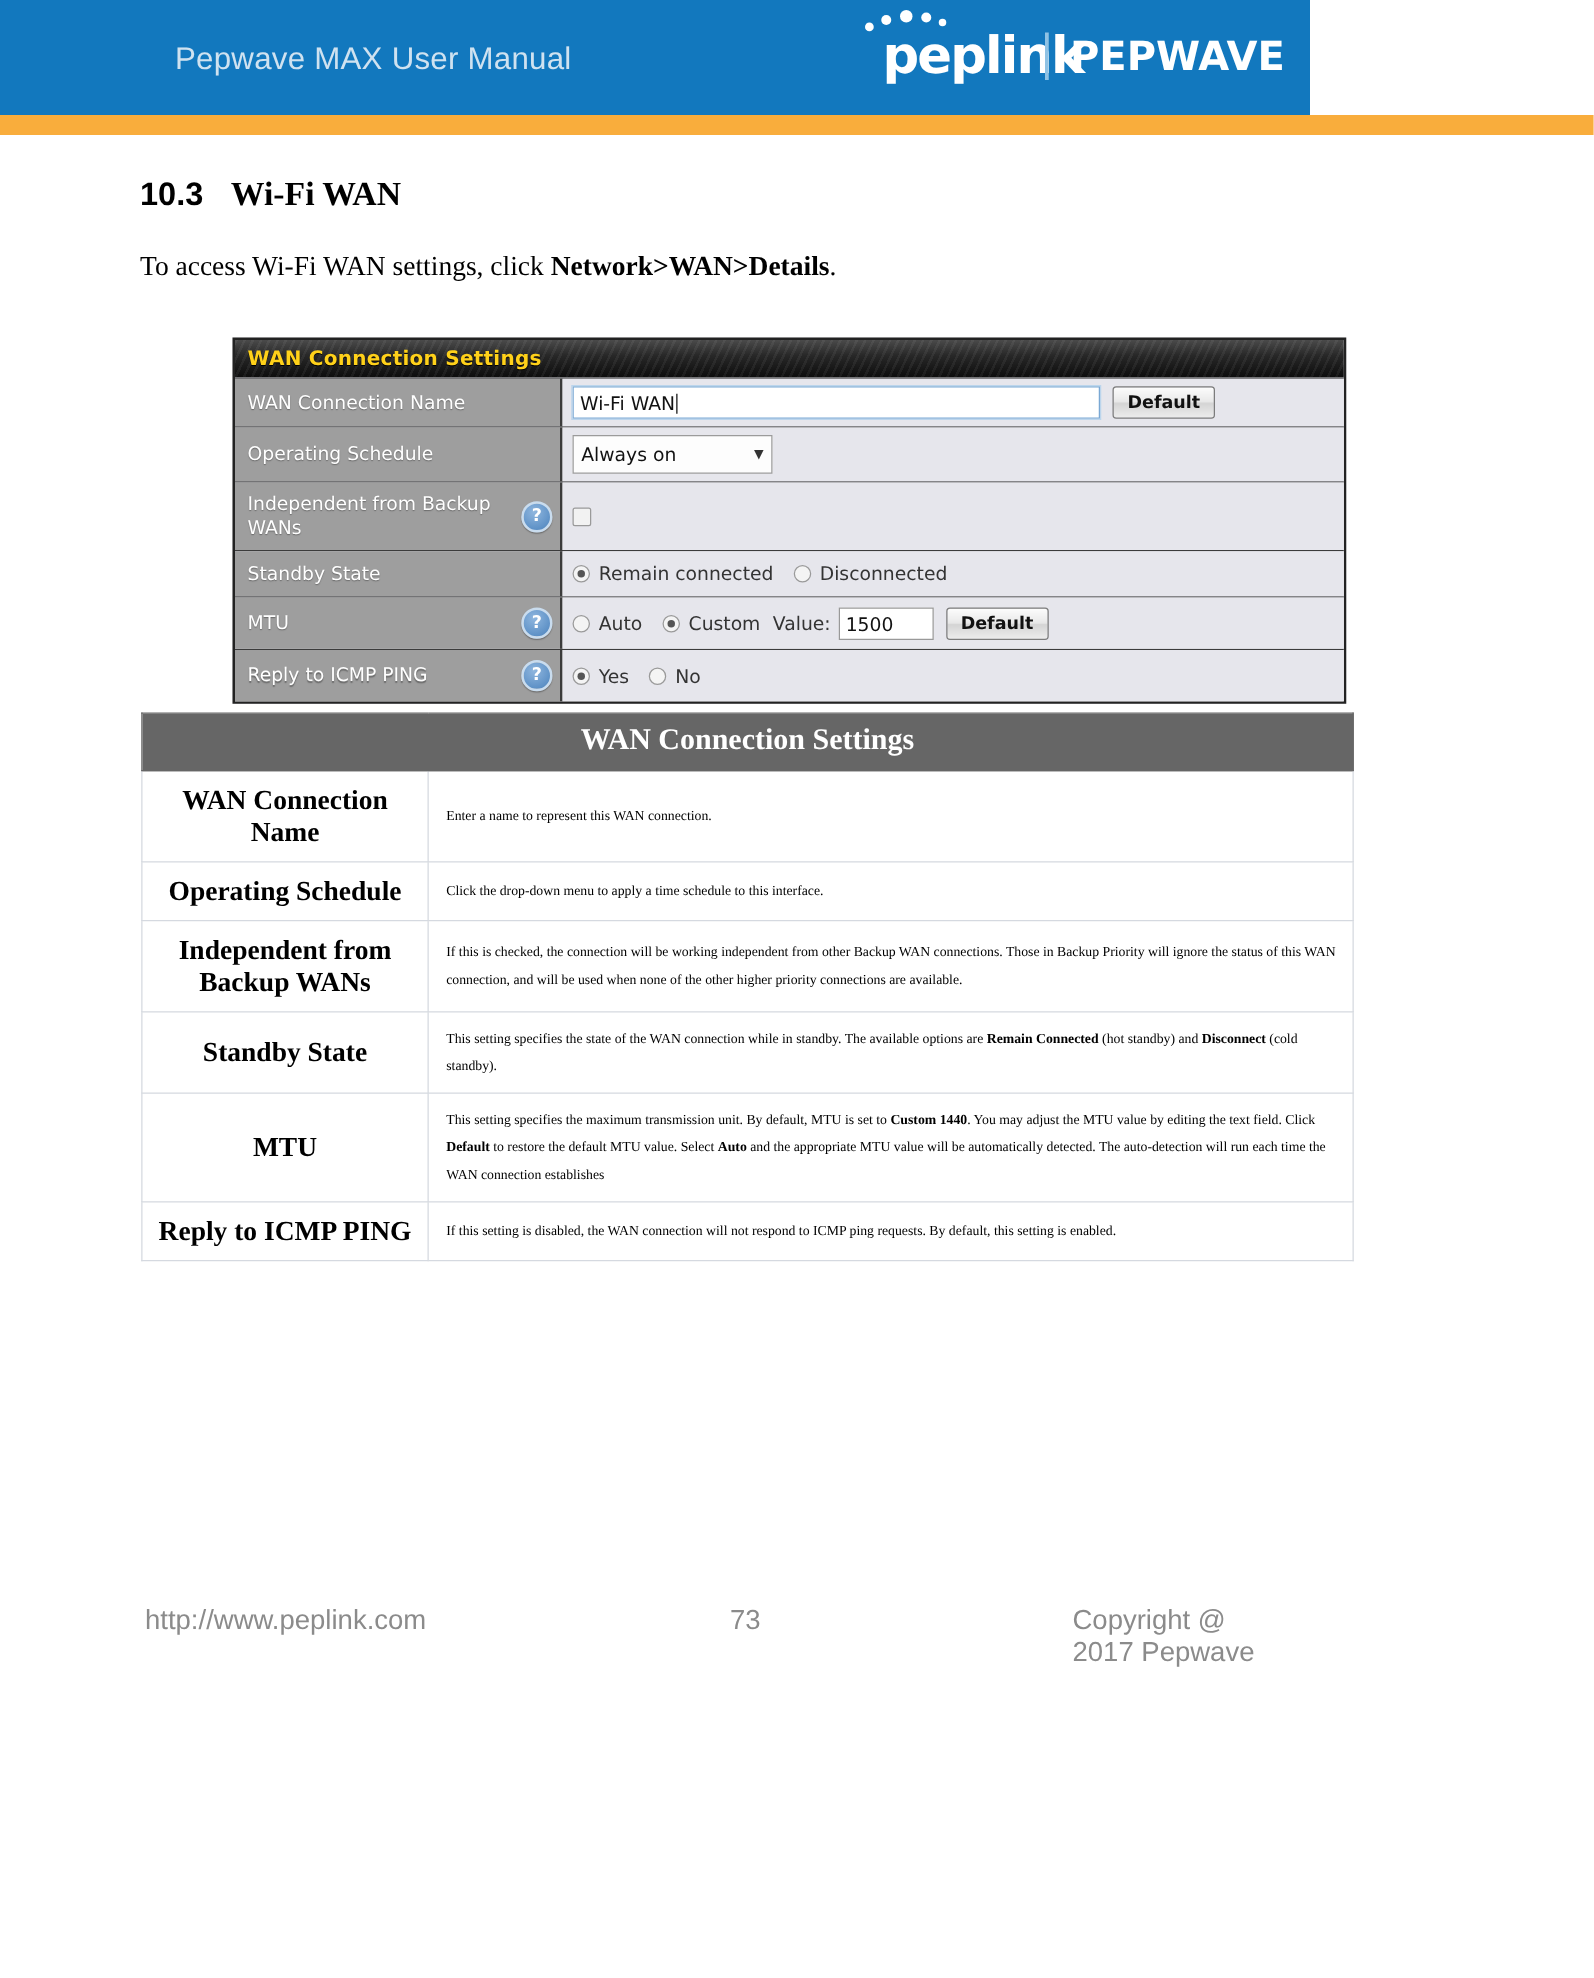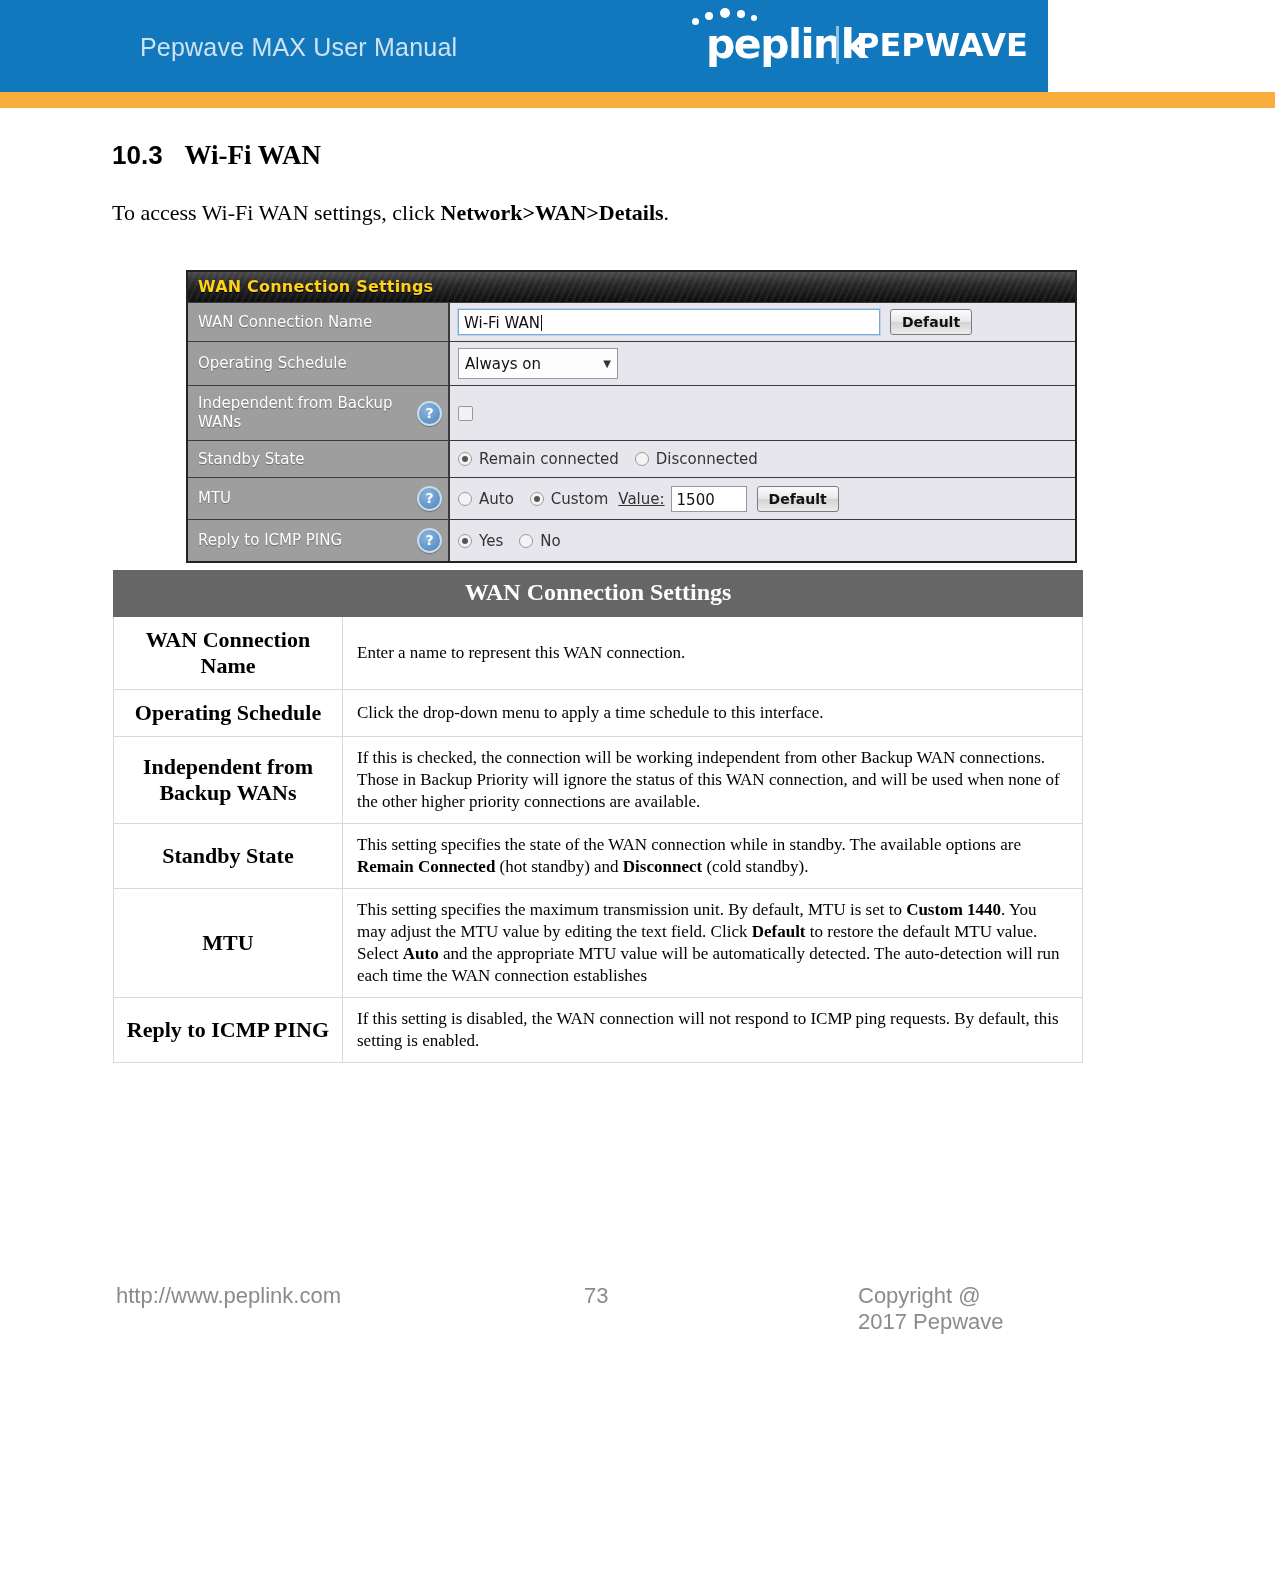--- a/index.html
+++ b/index.html
@@ -272,21 +272,21 @@
   }
   .radio.on::after {
     content: "";
     position: absolute;
     left: 3px; top: 3px;
     width: 6px; height: 6px;
     border-radius: 50%;
     background: #555;
   }
   .inline-label { font-size: 15px; color: #333; }
-  .mtu-value-label { margin-right: 6px; font-size: 15px; color: #333; text-decoration: underline; }
+  .mtu-value-label { margin-right: 6px; font-size: 15px; color: #333; }
   .txt-input.mtu { width: 76px; }
 
   
   .doc-table {
     position: absolute;
     left: 113px;
     top: 570px;
     width: 970px;
     border-collapse: collapse;
     border: 1px solid #c9cdd6;
@@ -311,21 +311,21 @@
     text-align: center;
     font-family: "Liberation Serif", serif;
     font-size: 22px;
     font-weight: bold;
     color: #000;
     padding: 10px 8px;
     line-height: 26px;
   }
   .doc-table td.desc {
     font-family: "Liberation Serif", serif;
-    font-size: 17px;
+    font-size: 11px;
     color: #000;
     padding: 10px 12px 10px 14px;
     line-height: 22px;
     text-align: left;
   }
   .doc-table td.desc b { font-weight: bold; }
 
   
   .footer {
     position: absolute;

